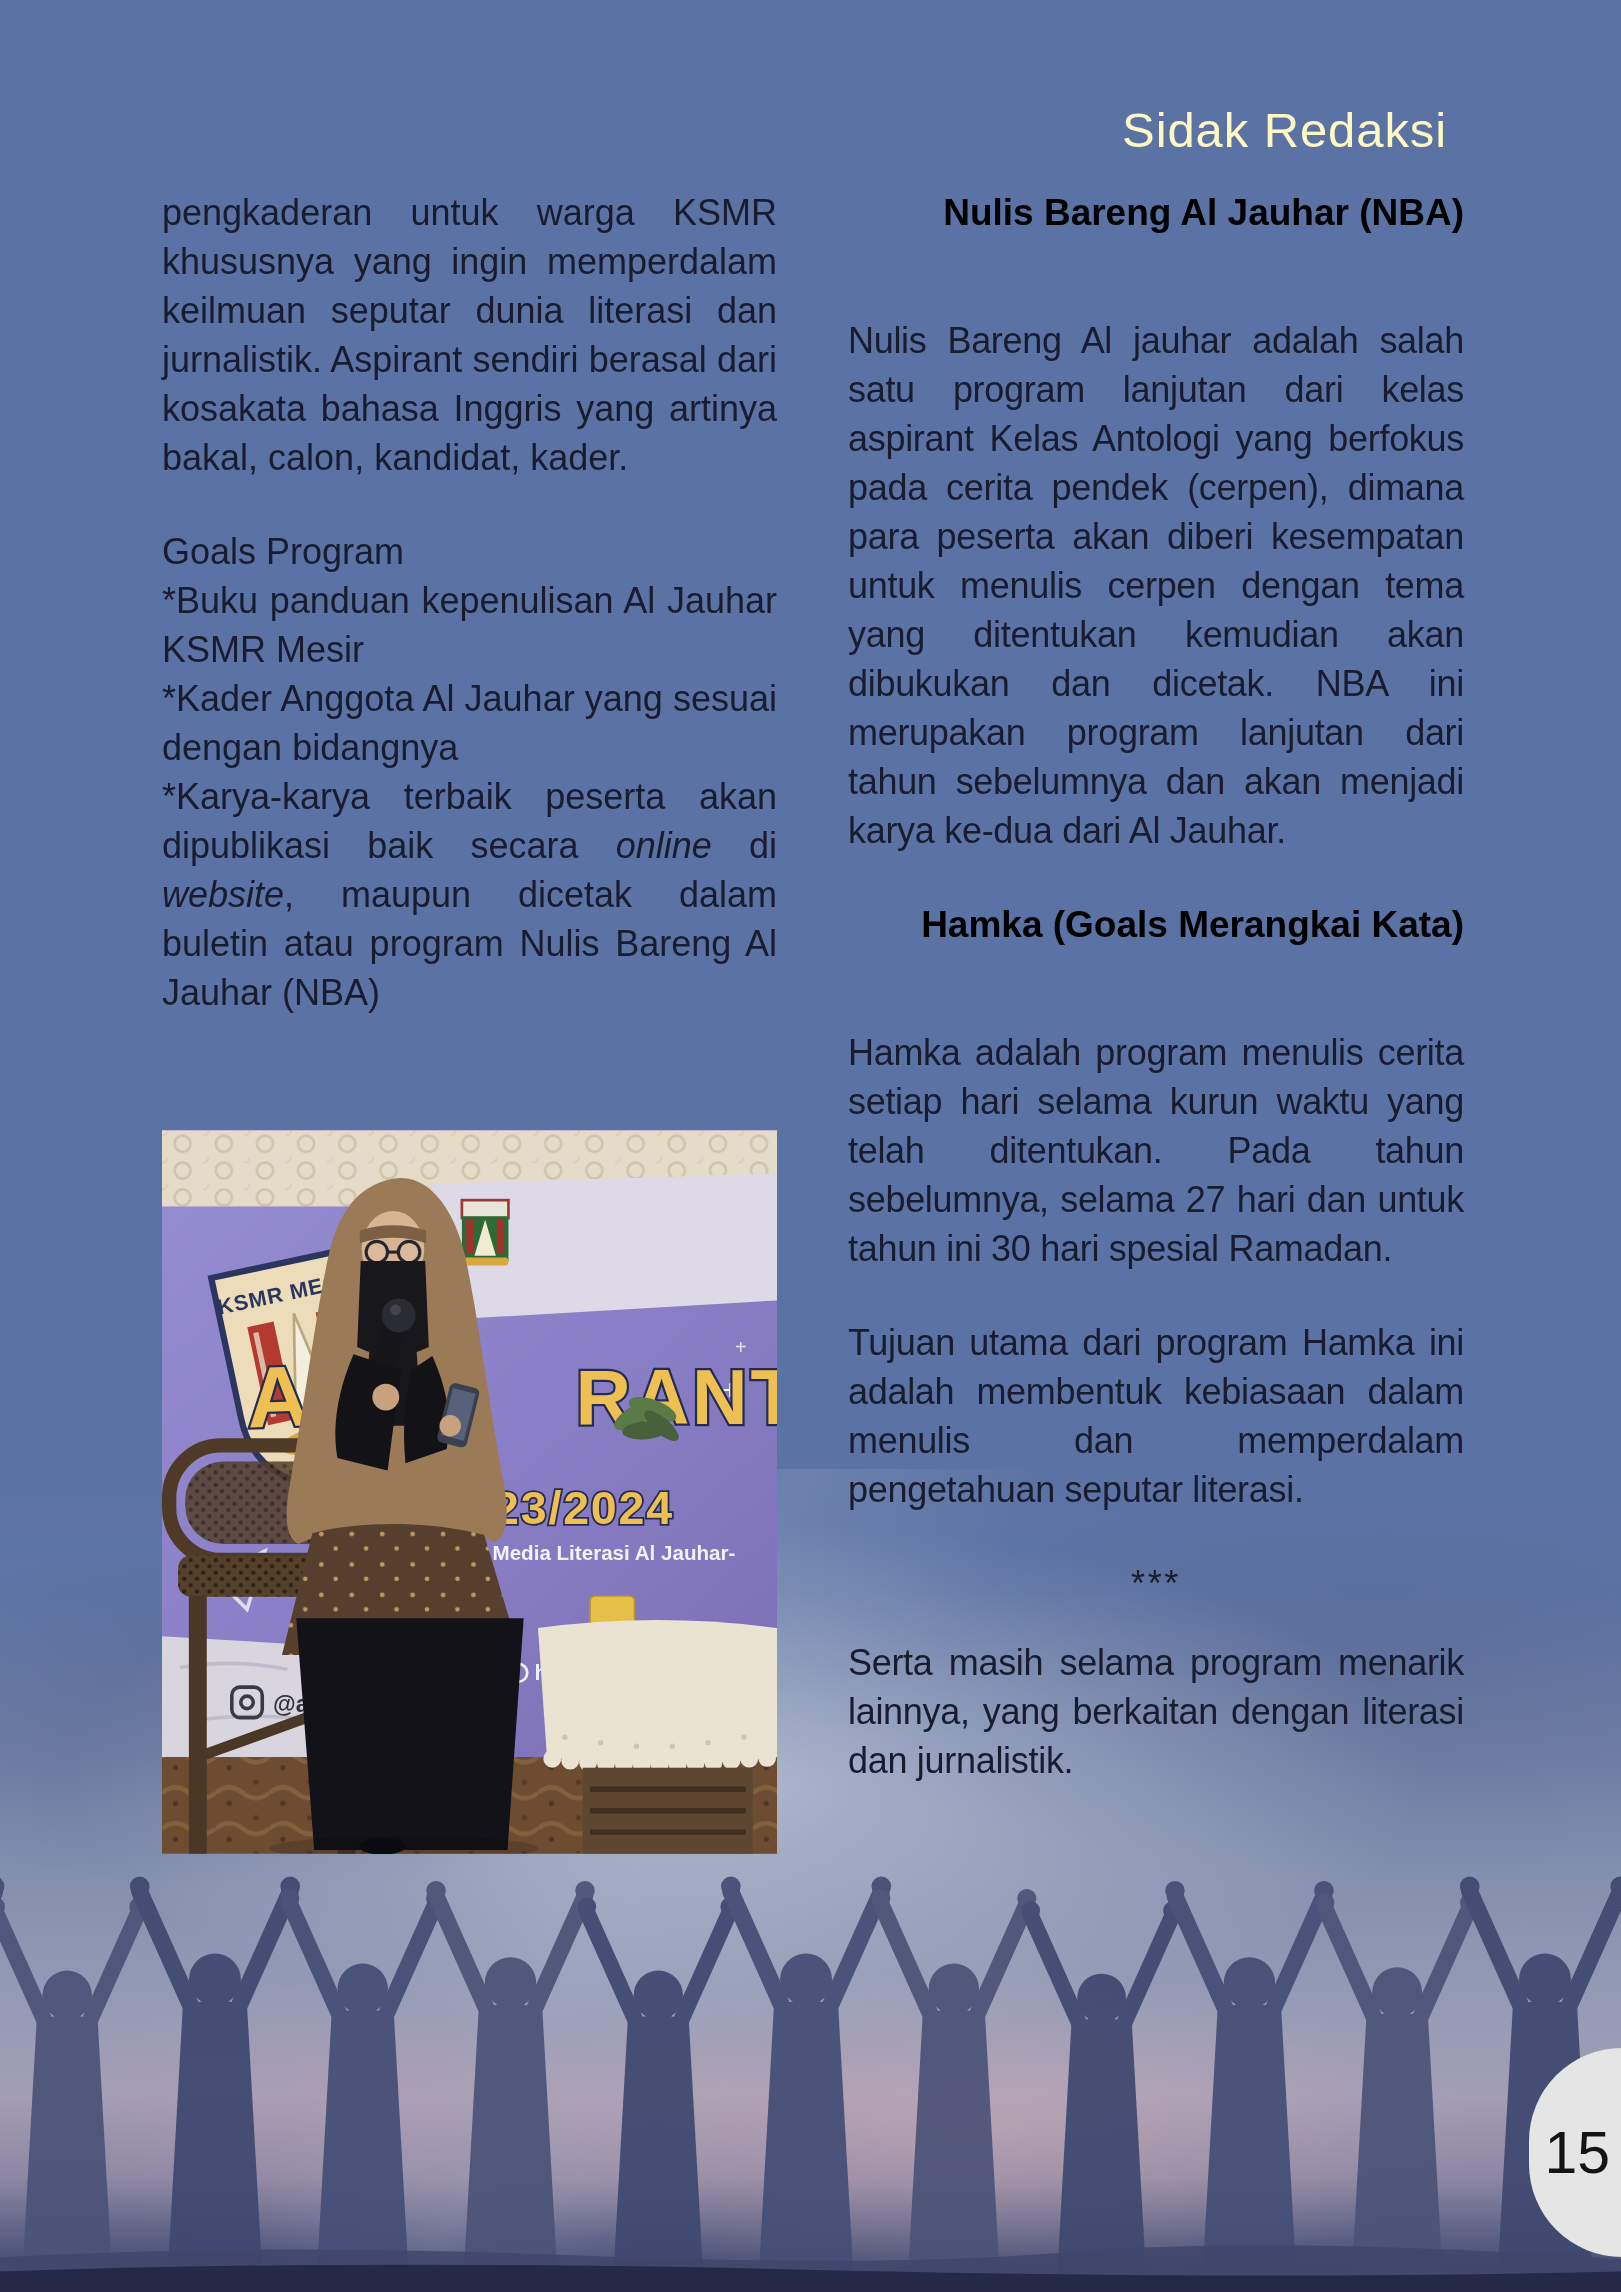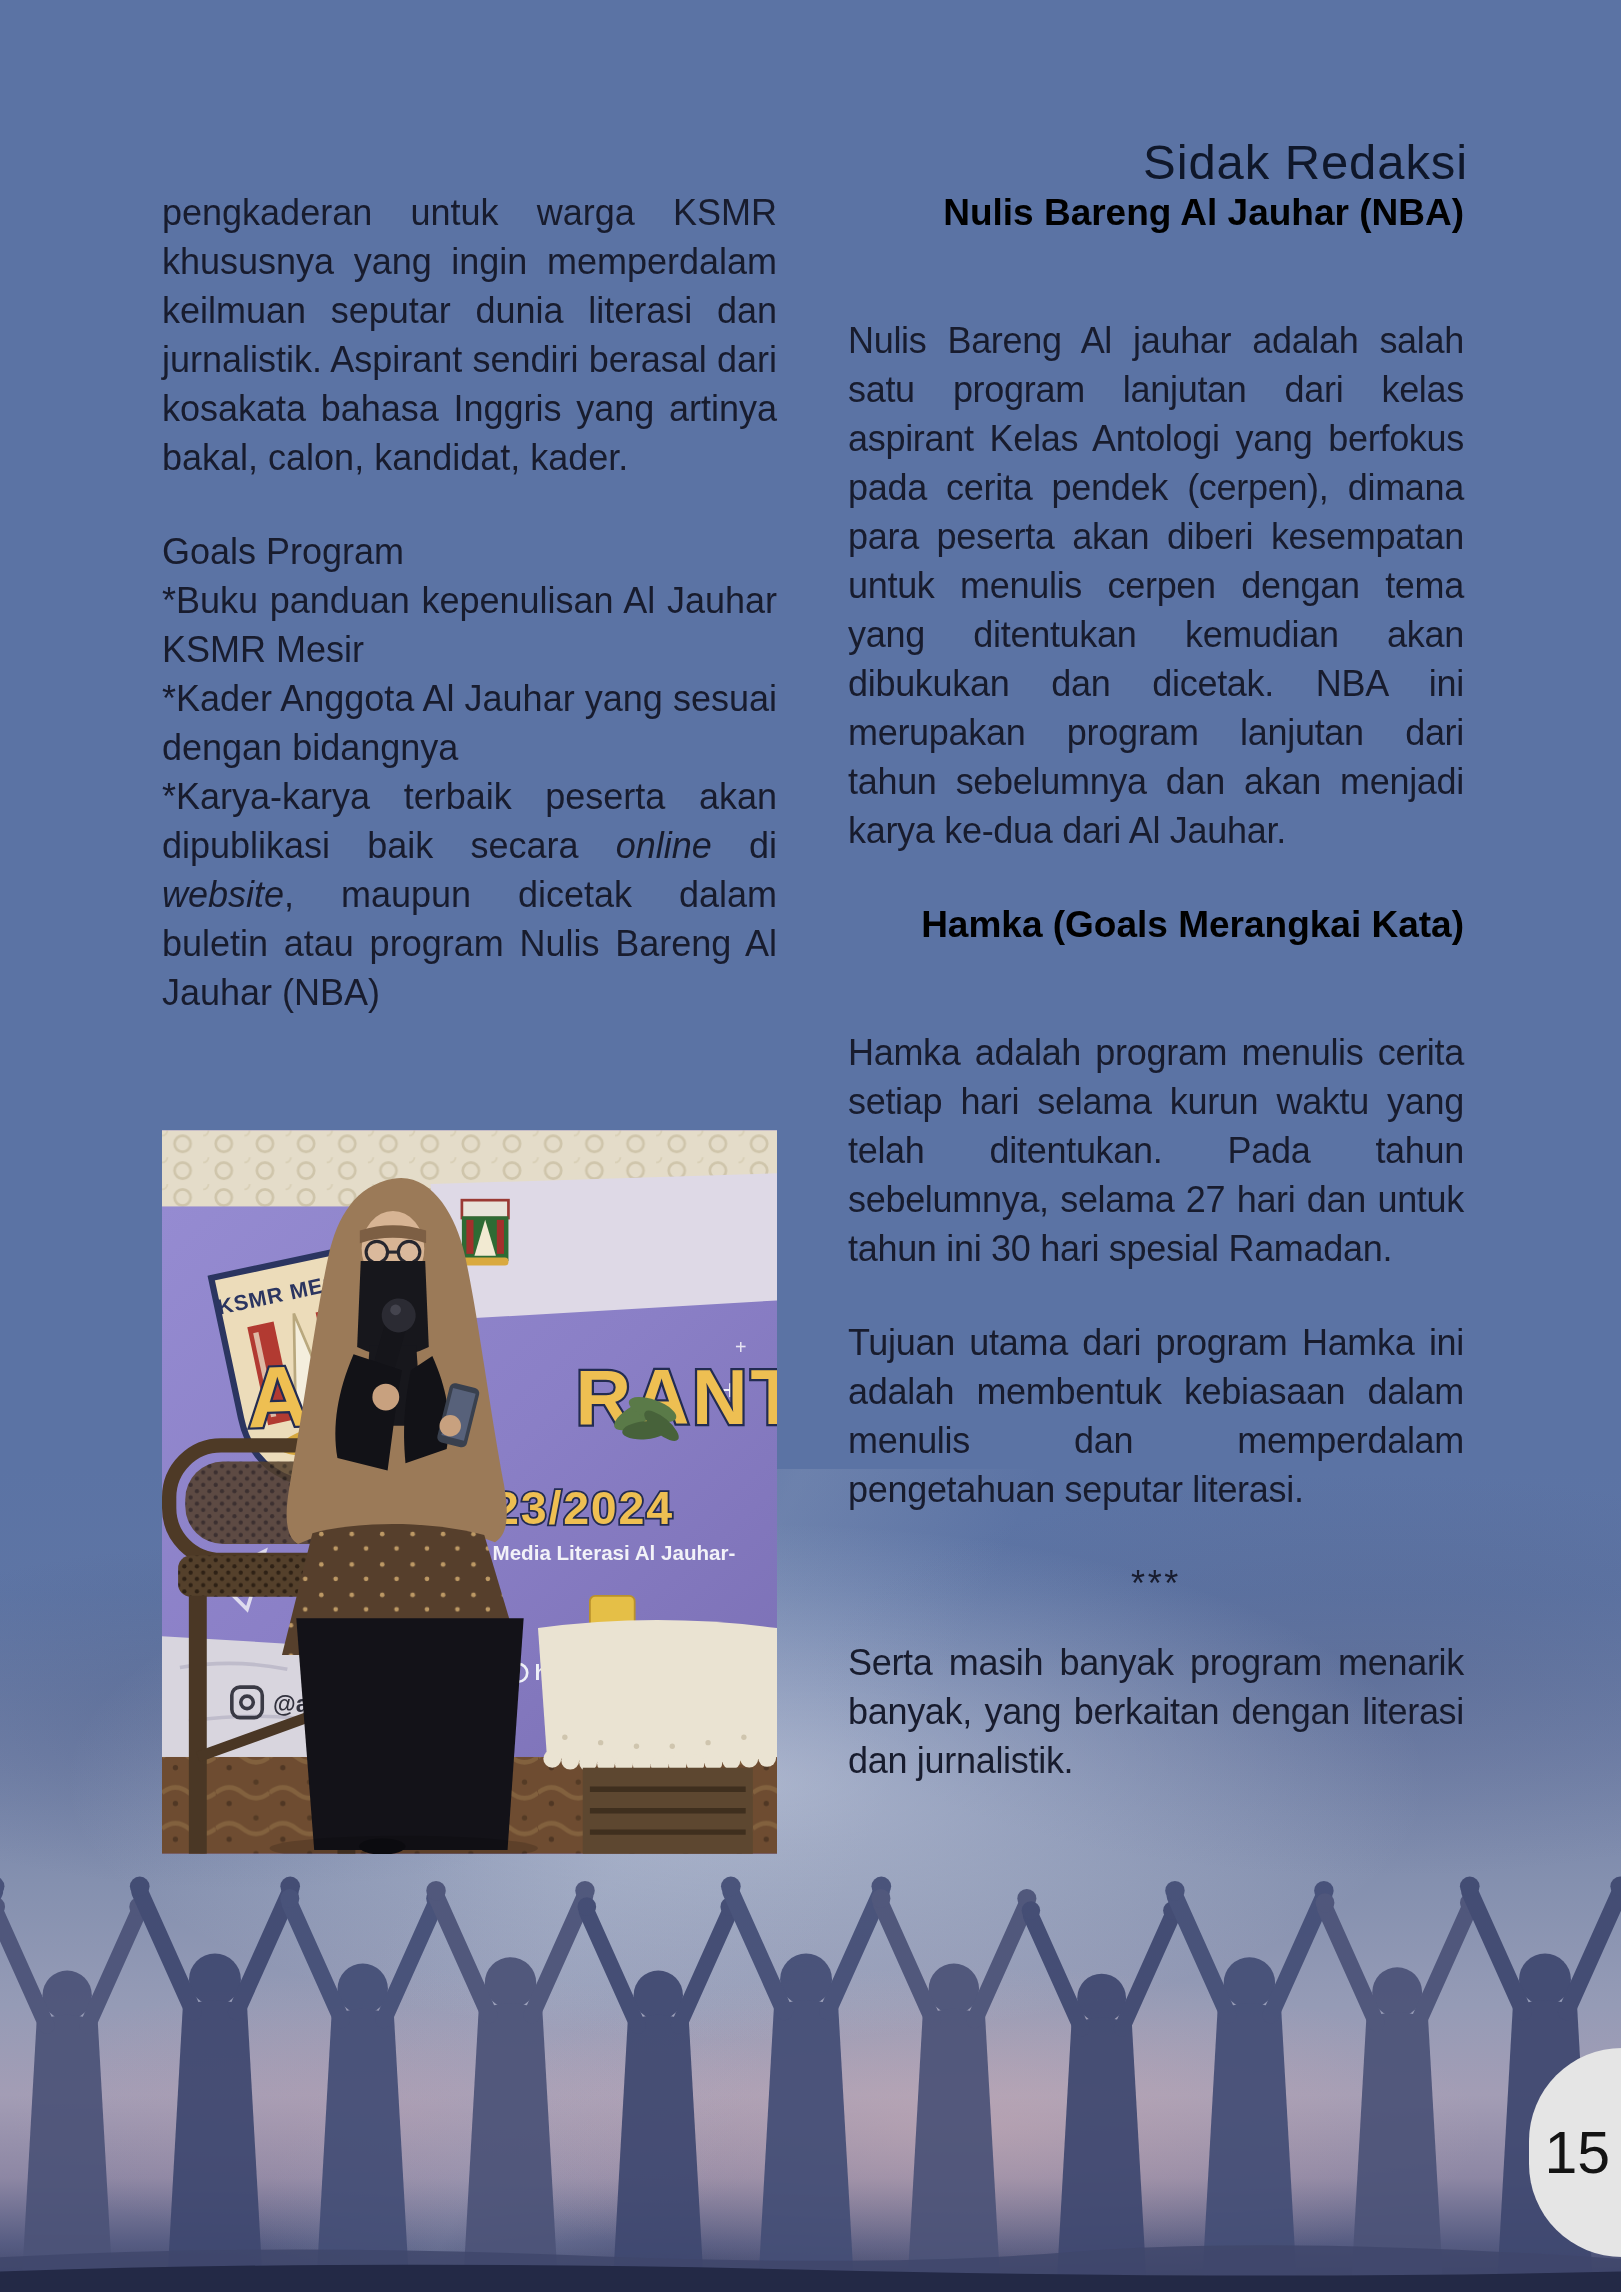--- a/index.html
+++ b/index.html
@@ -2,22 +2,22 @@
 <html style="font-size:14.3px"><head>
 <meta charset="utf-8">
 <style>
   html,body{margin:0;padding:0;}
   body{
     width:1622px;height:2293px;position:relative;overflow:hidden;
     background:#5b73a4;
     font-family:"Liberation Sans","DejaVu Sans",sans-serif;
   }
   .page-title{
-    position:absolute;top:102px;right:154px;z-index:5;
-    font-size:49px;color:#0f172a;letter-spacing:0.9px;margin-top:32px;
+    position:absolute;top:102px;right:175px;z-index:5;
+    font-size:49px;color:#fef9c3;letter-spacing:0.9px;
   }
   .col{position:absolute;top:188px;z-index:5;font-size:36px;line-height:49px;
        text-align:justify;color:#181c2e;}
   .col-left{left:162px;width:615px;}
   .col-right{left:848px;width:616px;letter-spacing:-0.3px;}
   .col p{margin:0 0 45px 0;}
   .col .heading{font-weight:bold;color:#000000;font-size:37px;letter-spacing:0;
                 margin:0 0 79px 0;text-align:right;}
   .col .sep{text-align:center;letter-spacing:2.7px;margin:27px 0 30px 0;}
   .ital{font-style:italic;}
@@ -108,21 +108,21 @@
   </div>
 </div>
 
 <div class="col col-right">
   <p class="heading">Nulis Bareng Al Jauhar (NBA)</p>
   <p>Nulis Bareng Al jauhar adalah salah satu program lanjutan dari kelas aspirant Kelas Antologi yang berfokus pada cerita pendek (cerpen), dimana para peserta akan diberi kesempatan untuk menulis cerpen dengan tema yang ditentukan kemudian akan dibukukan dan dicetak. NBA ini merupakan program lanjutan dari tahun sebelumnya dan akan menjadi karya ke-dua dari Al Jauhar.</p>
   <p class="heading">Hamka (Goals Merangkai Kata)</p>
   <p>Hamka adalah program menulis cerita setiap hari selama kurun waktu yang telah ditentukan. Pada tahun sebelumnya, selama 27 hari dan untuk tahun ini 30 hari spesial Ramadan.</p>
   <p>Tujuan utama dari program Hamka ini adalah membentuk kebiasaan dalam menulis dan memperdalam pengetahuan seputar literasi.</p>
   <p class="sep">***</p>
-  <p>Serta masih banyak program menarik banyak, yang berkaitan dengan literasi dan jurnalistik.</p>
+  <p>Serta masih selama program menarik lainnya, yang berkaitan dengan literasi dan jurnalistik.</p>
 </div>
 
 <div class="photo">
 <svg width="615" height="724" viewBox="0 0 687 808">
   <defs>
     <linearGradient id="bannerG" x1="0" y1="0" x2="1" y2="1">
       <stop offset="0" stop-color="#958bd1"></stop>
       <stop offset="0.5" stop-color="#8a7fc6"></stop>
       <stop offset="1" stop-color="#7a6fb4"></stop>
     </linearGradient>

